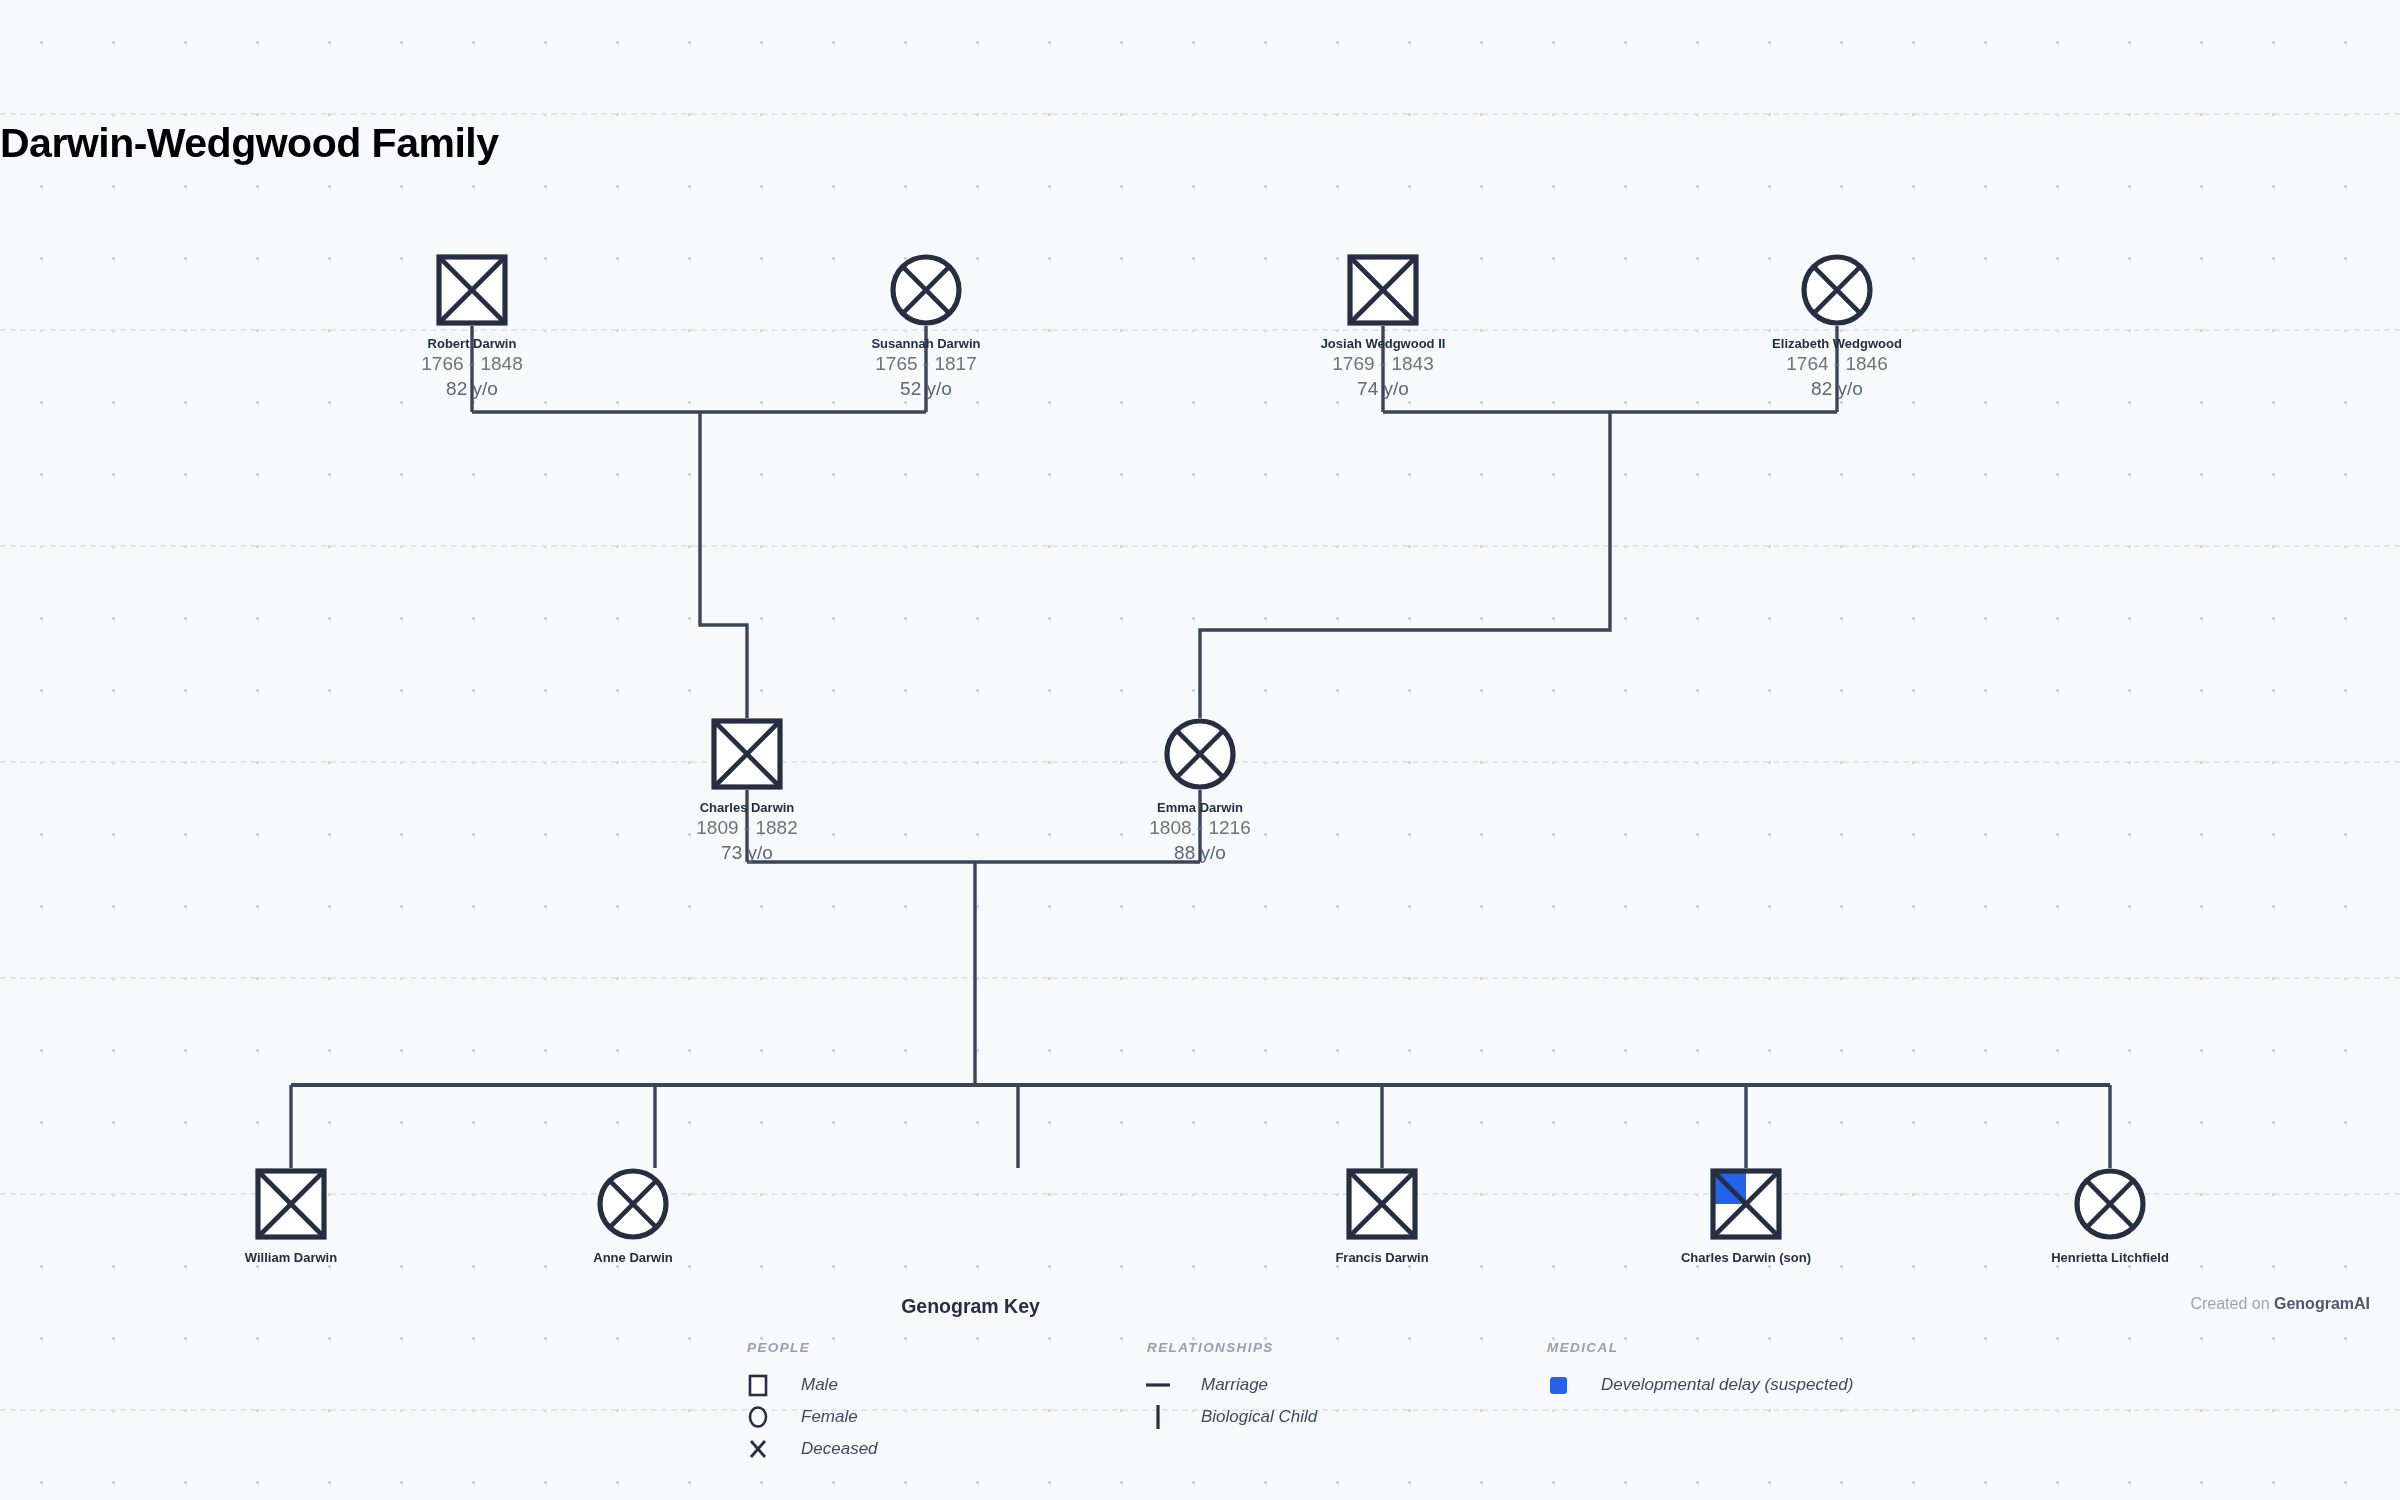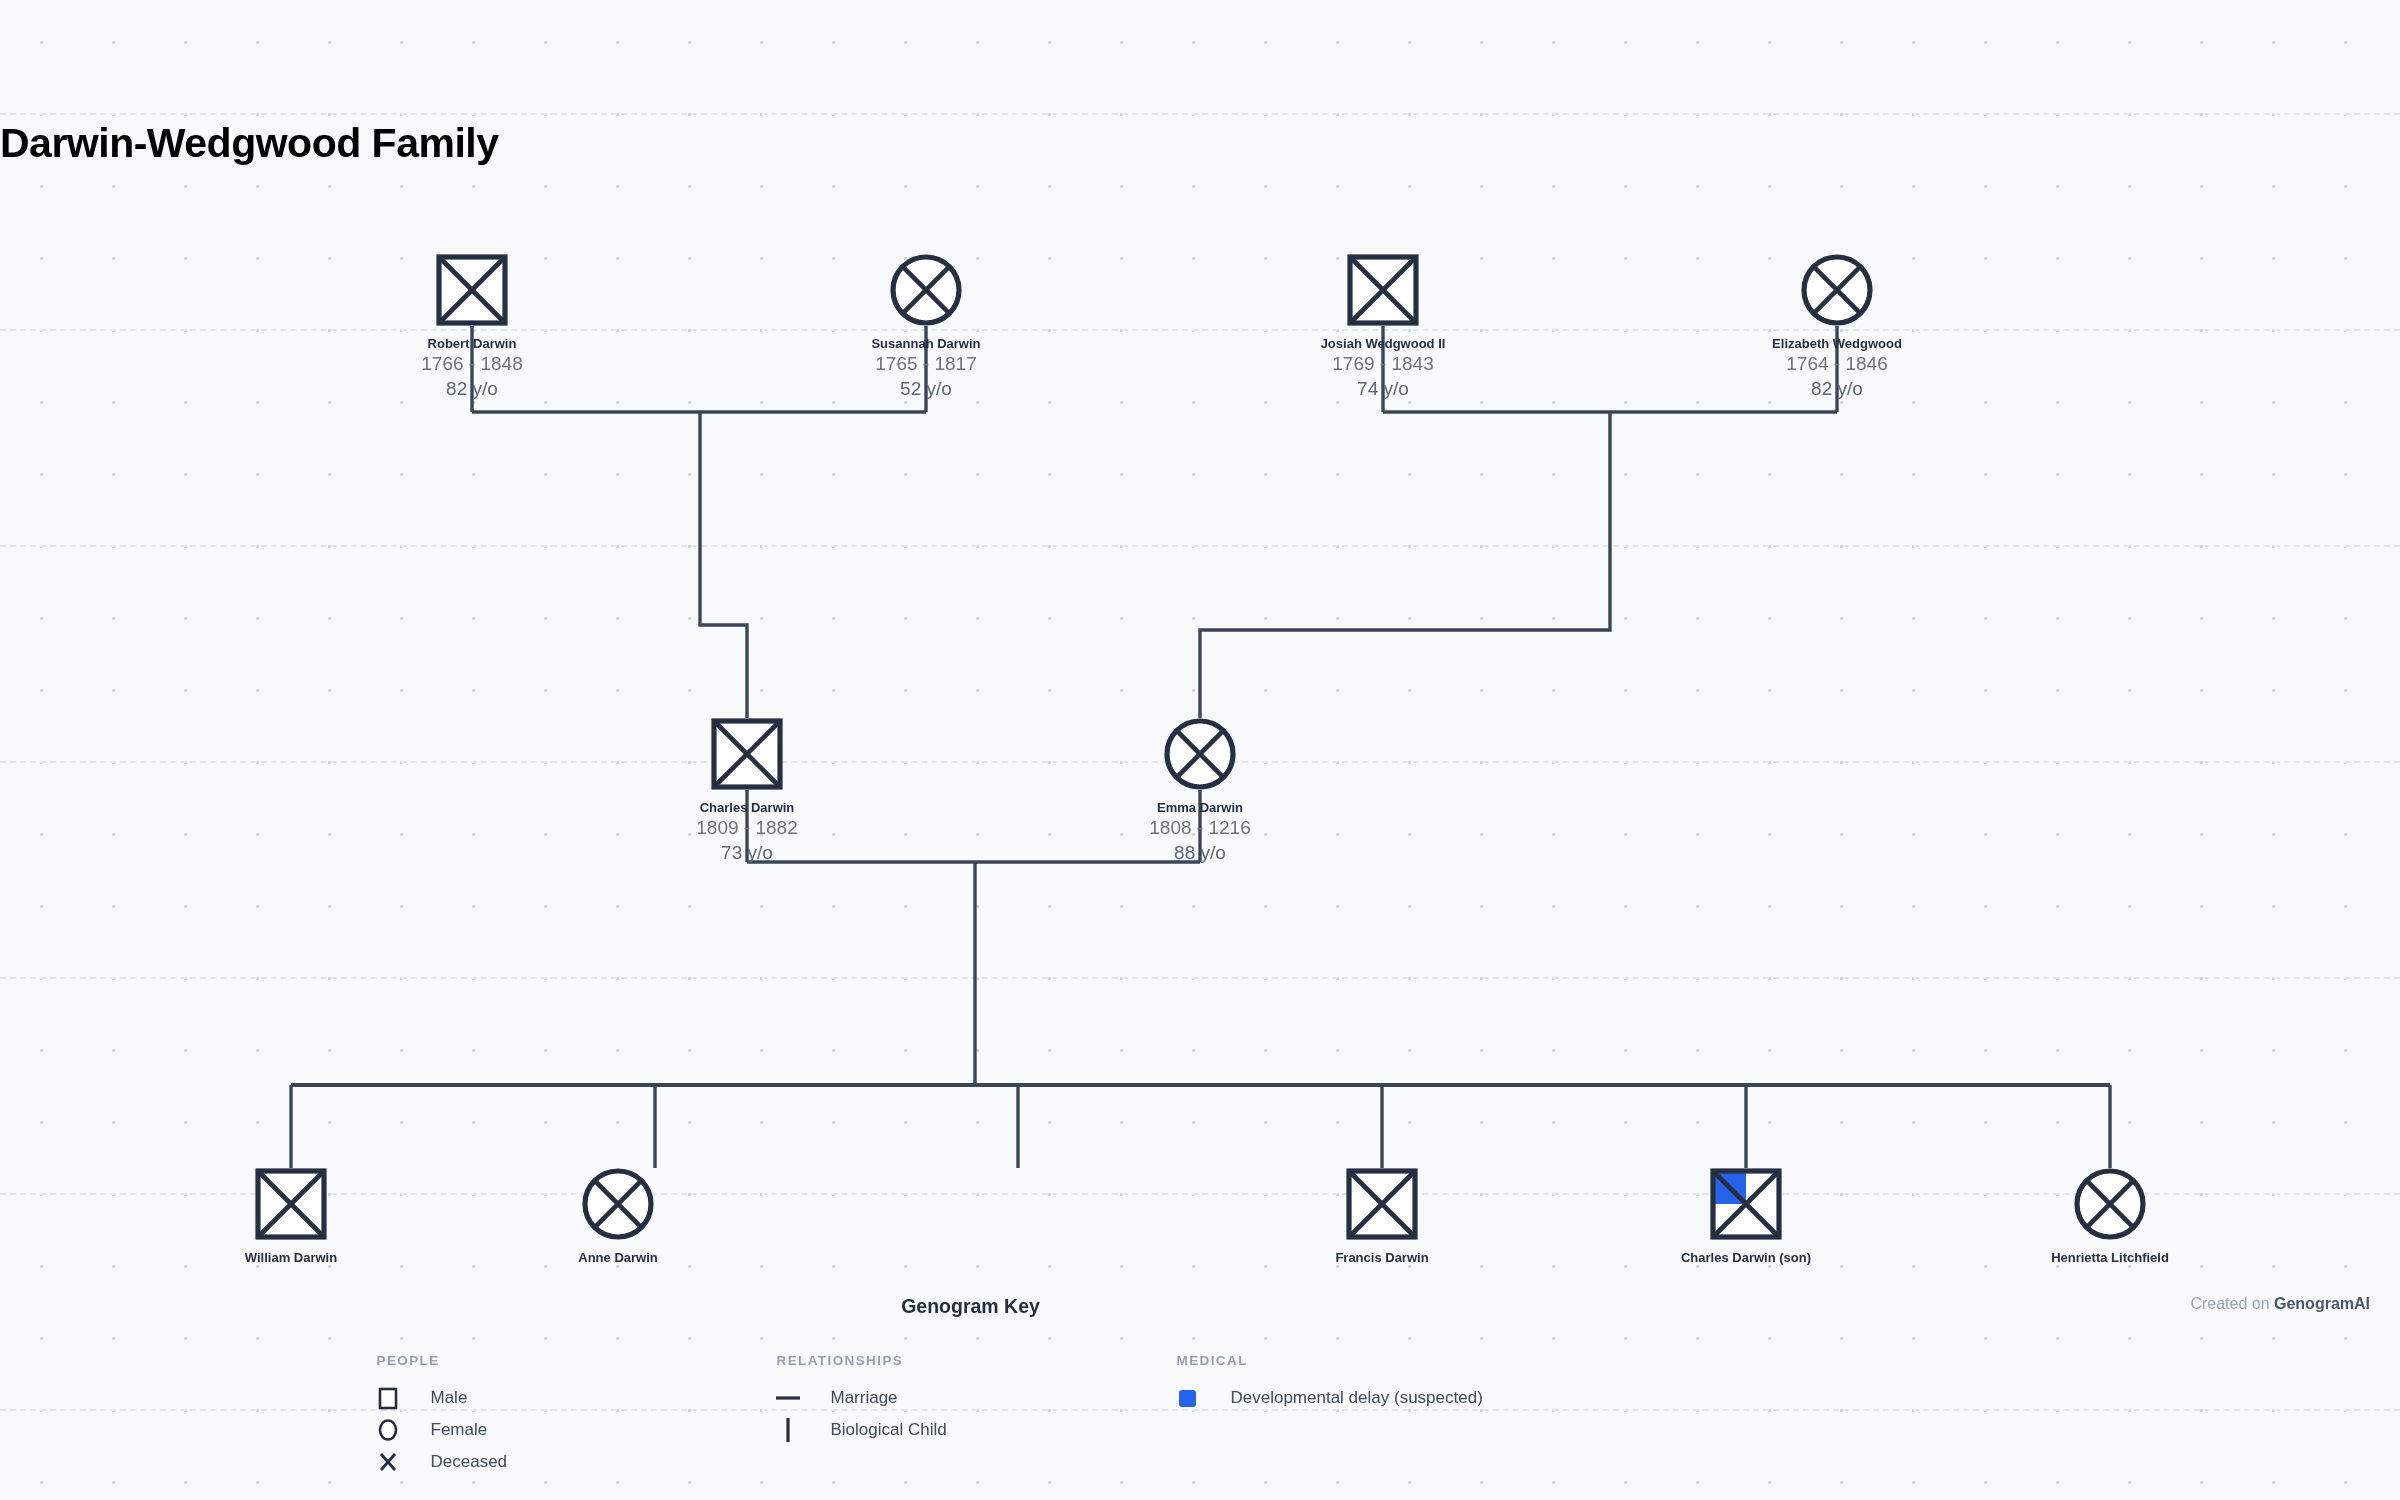--- a/index.html
+++ b/index.html
@@ -71,24 +71,25 @@
   
   #legend {
     position: absolute; left: 0; top: 1295px; width: 1941px;
   }
   #legend-title {
     text-align: center;
     font-size: 19.5px; font-weight: bold; color: #252f41;
   }
   #legend-cols {
     position: relative;
-    margin-top: 35px;
+    margin-top: 22px;
     display: flex;
-    justify-content: center;
+    justify-content: flex-end;
     gap: 0;
+    font-style: italic;
   }
   .legend-col { width: 400px; }
   .legend-col.people { margin-left: 0; }
   .legend-heading {
     font-size: 13.5px; font-weight: bold; letter-spacing: 1.4px;
     color: #94a0b3; text-transform: uppercase;
     margin-bottom: 14px;
     padding-left: 6px;
   }
   .legend-item {
@@ -247,21 +248,21 @@
     <div class="symbol-wrap">
       <svg class="symbol" viewBox="0 0 72 72">
         <rect x="3" y="3" width="66" height="66" fill="#ffffff" stroke="#252f41" stroke-width="5.2"></rect>
         <line x1="5" y1="5" x2="67" y2="67" stroke="#252f41" stroke-width="4.6"></line>
         <line x1="67" y1="5" x2="5" y2="67" stroke="#252f41" stroke-width="4.6"></line>
       </svg>
     </div>
     <div class="name">William Darwin</div>
   </div>
 
-  <div class="person" style="left:618px; top:1168px">
+  <div class="person" style="left:633px; top:1168px">
     <div class="symbol-wrap">
       <svg class="symbol" viewBox="0 0 72 72">
         <circle cx="36" cy="36" r="33" fill="#ffffff" stroke="#252f41" stroke-width="5.2"></circle>
         <line x1="12.7" y1="12.7" x2="59.3" y2="59.3" stroke="#252f41" stroke-width="4.6"></line>
         <line x1="59.3" y1="12.7" x2="12.7" y2="59.3" stroke="#252f41" stroke-width="4.6"></line>
       </svg>
     </div>
     <div class="name">Anne Darwin</div>
   </div>
 

